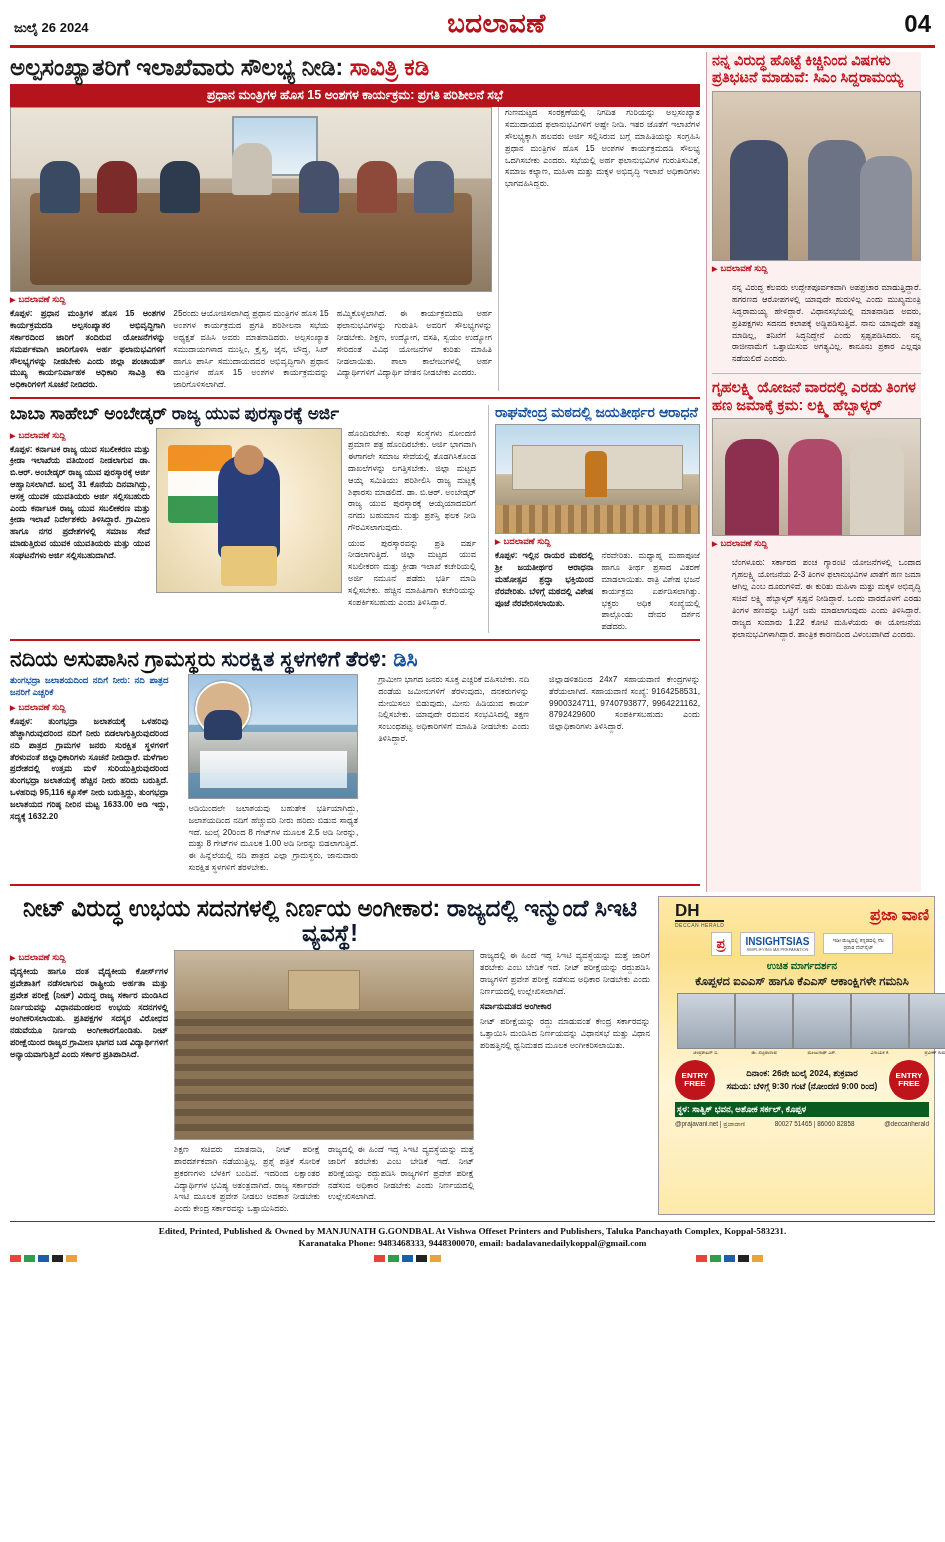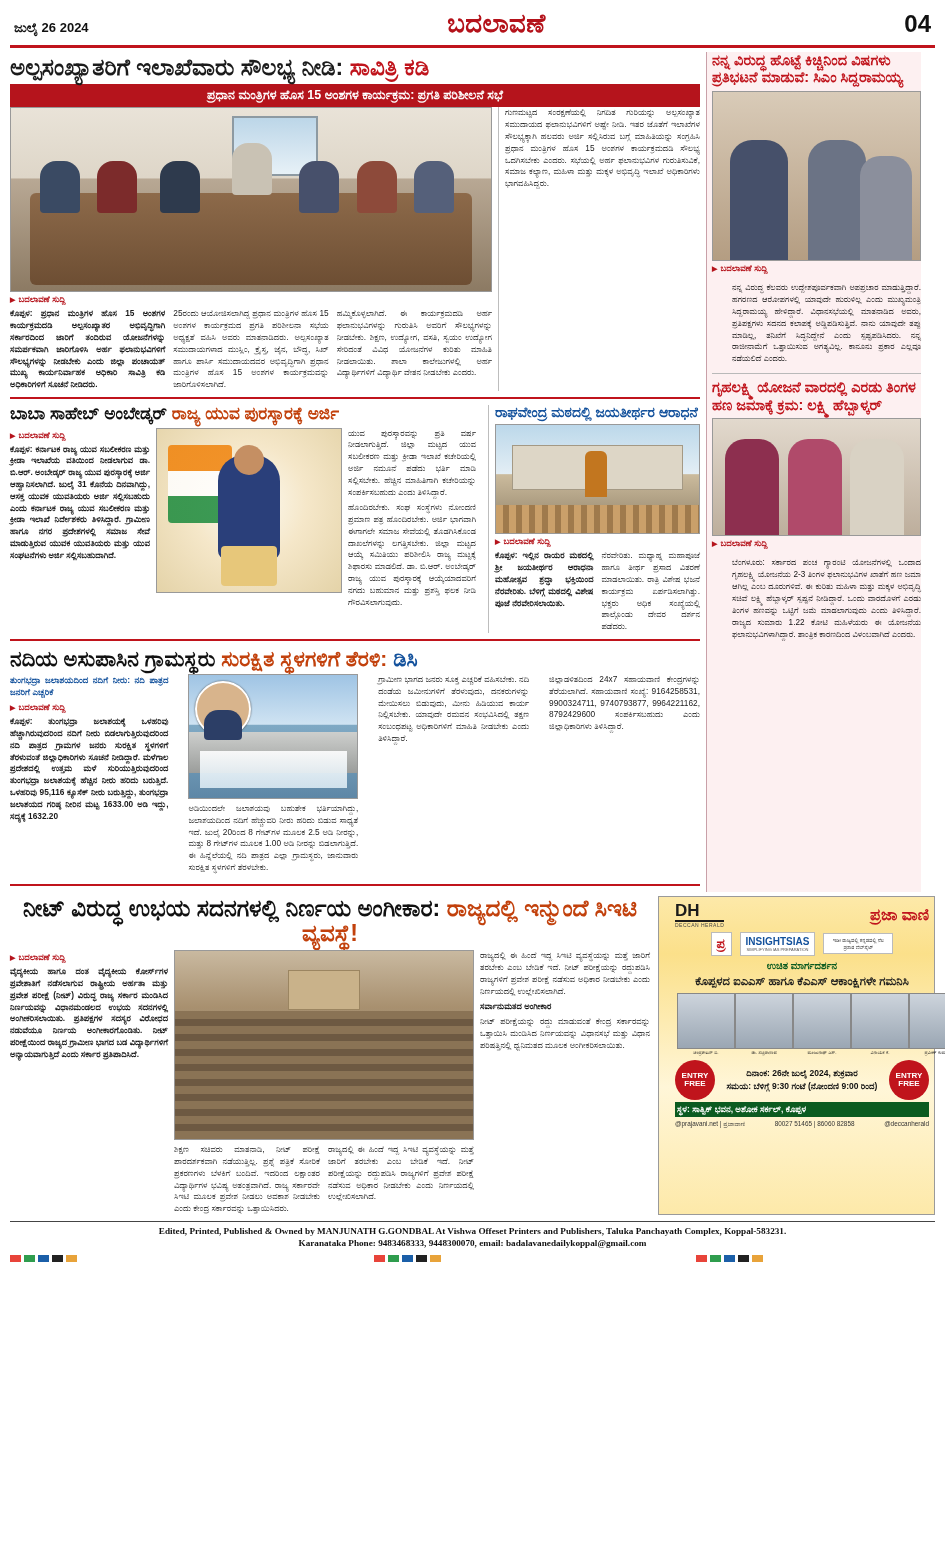--- a/index.html
+++ b/index.html
@@ -62,21 +62,21 @@
   }
   .body-text p { margin: 0 0 4px 0; }
   .lead { font-weight: bold; }
   .txtcols3 { column-count: 3; column-gap: 8px; }
   .txtcols2 { column-count: 2; column-gap: 8px; }
   .hr-thin { border-top: 1px solid #b9b9b9; margin: 5px 0; }
   .hr-red { border-top: 2px solid #c0141c; margin: 6px 0; }
   .sec-head {
     font-size: 17px; font-weight: bold; line-height: 1.1; margin-bottom: 4px;
   }
-  .sec-head .red { color: #c2410c; }
+  .sec-head .red { color: #0f172a; }
   .sec-head .blue { color: #13519c; }
 
   
   .rail-head {
     font-size: 14.5px; font-weight: bold; line-height: 1.2; color: #c0141c;
     margin-bottom: 4px;
   }
   .rail-body { font-size: 8.2px; line-height: 1.45; text-align: justify; margin-left: 20px; }
 
   
@@ -274,22 +274,22 @@
             <div style="width:186px;">
               <div class="photo ph ambedkar">
                 <div class="amb-flag"></div>
                 <div class="amb-figure"></div>
                 <div class="amb-face"></div>
                 <div style="position:absolute; left:50%; bottom:6px; transform:translateX(-50%); width:56px; height:40px; background:#e7c77a; border-radius:4px;"></div>
               </div>
             </div>
             <div style="width:128px;">
               <div class="body-text">
+                <p>ಹೊಂದಿರಬೇಕು. ಸಂಘ ಸಂಸ್ಥೆಗಳು ನೋಂದಣಿ ಪ್ರಮಾಣ ಪತ್ರ ಹೊಂದಿರಬೇಕು. ಅರ್ಜಿ ಭಾಗವಾಗಿ ಈಗಾಗಲೇ ಸಮಾಜ ಸೇವೆಯಲ್ಲಿ ತೊಡಗಿಸಿಕೊಂಡ ದಾಖಲೆಗಳನ್ನು ಲಗತ್ತಿಸಬೇಕು. ಜಿಲ್ಲಾ ಮಟ್ಟದ ಆಯ್ಕೆ ಸಮಿತಿಯು ಪರಿಶೀಲಿಸಿ ರಾಜ್ಯ ಮಟ್ಟಕ್ಕೆ ಶಿಫಾರಸು ಮಾಡಲಿದೆ. ಡಾ. ಬಿ.ಆರ್. ಅಂಬೇಡ್ಕರ್ ರಾಜ್ಯ ಯುವ ಪುರಸ್ಕಾರಕ್ಕೆ ಆಯ್ಕೆಯಾದವರಿಗೆ ನಗದು ಬಹುಮಾನ ಮತ್ತು ಪ್ರಶಸ್ತಿ ಫಲಕ ನೀಡಿ ಗೌರವಿಸಲಾಗುವುದು.</p>
                 <p>ಯುವ ಪುರಸ್ಕಾರವನ್ನು ಪ್ರತಿ ವರ್ಷ ನೀಡಲಾಗುತ್ತಿದೆ. ಜಿಲ್ಲಾ ಮಟ್ಟದ ಯುವ ಸಬಲೀಕರಣ ಮತ್ತು ಕ್ರೀಡಾ ಇಲಾಖೆ ಕಚೇರಿಯಲ್ಲಿ ಅರ್ಜಿ ನಮೂನೆ ಪಡೆದು ಭರ್ತಿ ಮಾಡಿ ಸಲ್ಲಿಸಬೇಕು. ಹೆಚ್ಚಿನ ಮಾಹಿತಿಗಾಗಿ ಕಚೇರಿಯನ್ನು ಸಂಪರ್ಕಿಸಬಹುದು ಎಂದು ತಿಳಿಸಿದ್ದಾರೆ.</p>
-                <p>ಹೊಂದಿರಬೇಕು. ಸಂಘ ಸಂಸ್ಥೆಗಳು ನೋಂದಣಿ ಪ್ರಮಾಣ ಪತ್ರ ಹೊಂದಿರಬೇಕು. ಅರ್ಜಿ ಭಾಗವಾಗಿ ಈಗಾಗಲೇ ಸಮಾಜ ಸೇವೆಯಲ್ಲಿ ತೊಡಗಿಸಿಕೊಂಡ ದಾಖಲೆಗಳನ್ನು ಲಗತ್ತಿಸಬೇಕು. ಜಿಲ್ಲಾ ಮಟ್ಟದ ಆಯ್ಕೆ ಸಮಿತಿಯು ಪರಿಶೀಲಿಸಿ ರಾಜ್ಯ ಮಟ್ಟಕ್ಕೆ ಶಿಫಾರಸು ಮಾಡಲಿದೆ. ಡಾ. ಬಿ.ಆರ್. ಅಂಬೇಡ್ಕರ್ ರಾಜ್ಯ ಯುವ ಪುರಸ್ಕಾರಕ್ಕೆ ಆಯ್ಕೆಯಾದವರಿಗೆ ನಗದು ಬಹುಮಾನ ಮತ್ತು ಪ್ರಶಸ್ತಿ ಫಲಕ ನೀಡಿ ಗೌರವಿಸಲಾಗುವುದು.</p>
               </div>
             </div>
           </div>
         </div>
 
         <div class="vline" style="width:212px; padding-left:6px;">
           <div class="sec-head" style="font-size:14px;">
             <span class="blue">ರಾಘವೇಂದ್ರ ಮಠದಲ್ಲಿ ಜಯತೀರ್ಥರ ಆರಾಧನೆ</span>
           </div>
           <div class="photo ph temple">

